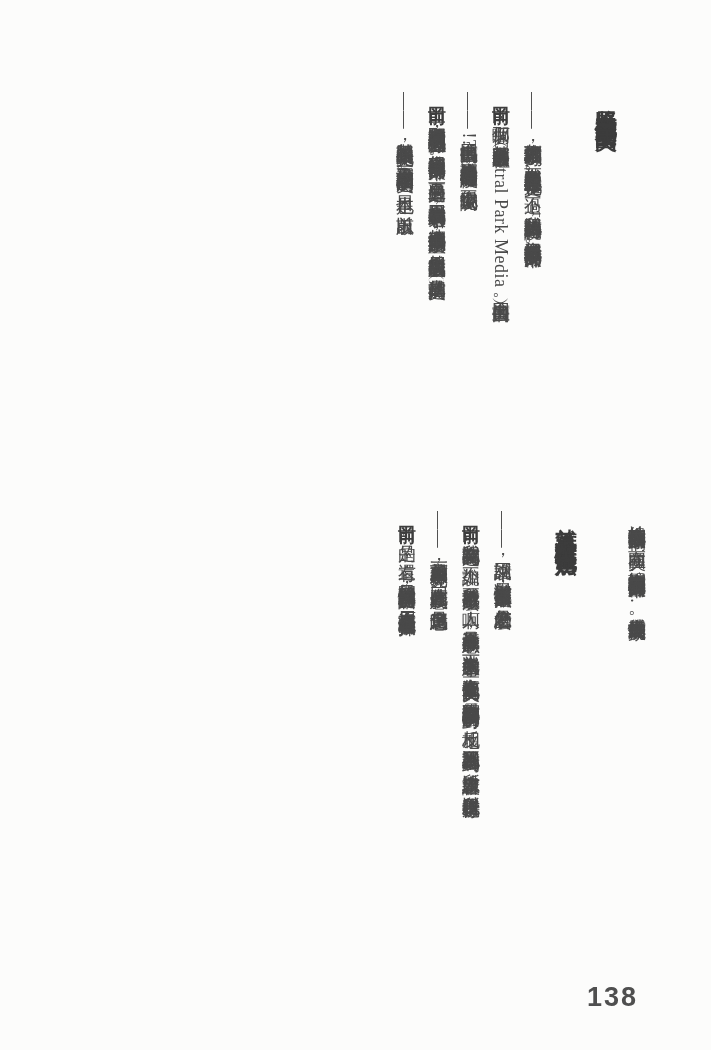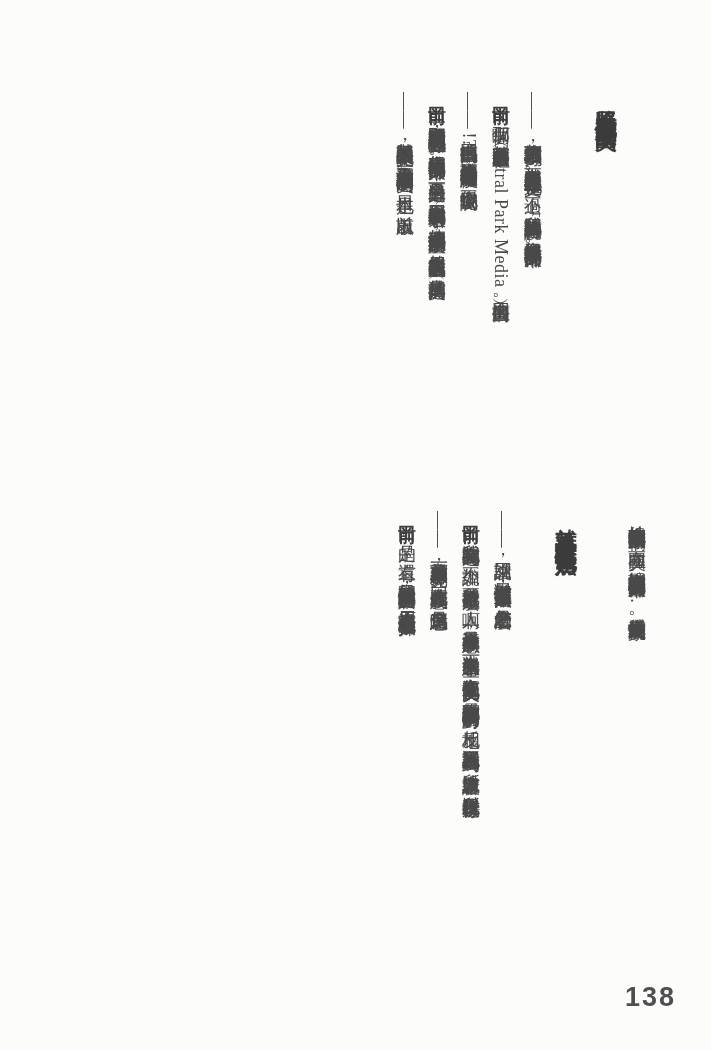--- a/index.html
+++ b/index.html
@@ -55,21 +55,21 @@
     margin-right: 38px;         
     margin-left: 30px;          
   }
   .speaker {
     font-family: "Liberation Sans", sans-serif;
     font-weight: 700;
     color: #3d3d3d;
   }
   .page-number {
     position: absolute;
-    left: 625px;
+    left: 587px;
     top: 982px;
     font-family: "Liberation Sans", sans-serif;
     font-weight: 700;
     font-size: 27px;
     letter-spacing: 2px;
     color: #4f4f4f;
   }
 </style>
 </head>
 <body>

